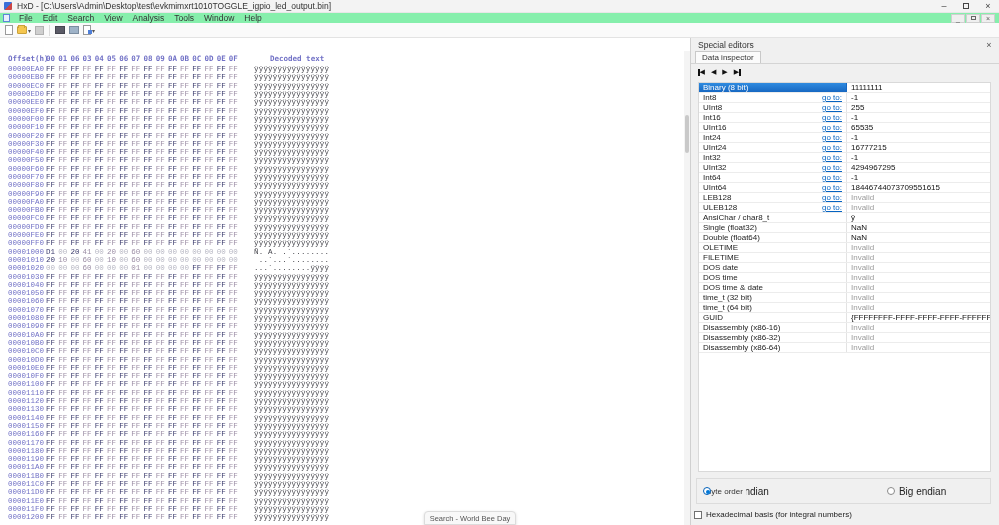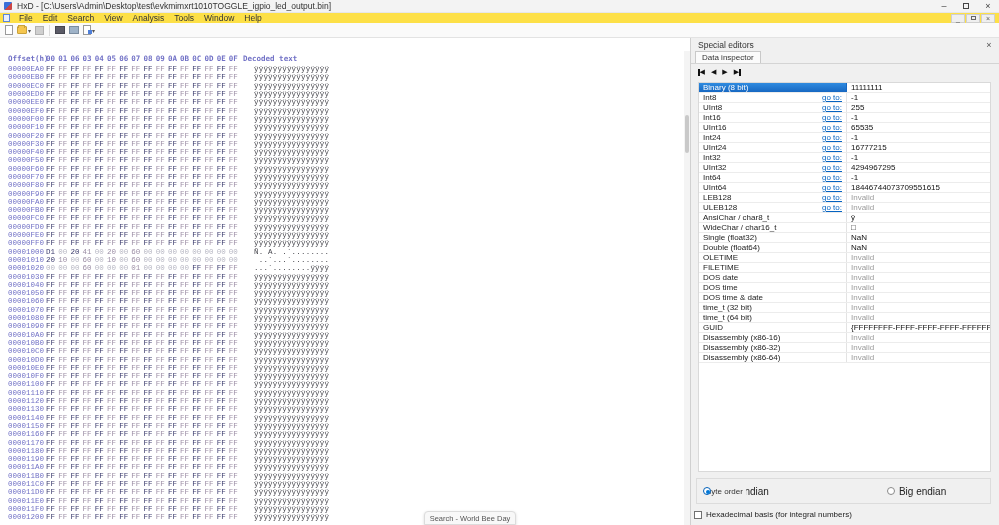--- a/index.html
+++ b/index.html
@@ -7,21 +7,21 @@
   body { font-family:"Liberation Sans", sans-serif; background:#f0f0f0; position:relative; font-size:9px; color:#222; }
 
   
   .titlebar { position:absolute; top:0; left:0; right:0; height:13px; background:#f3f3f3; display:flex; align-items:center; border-bottom:1px solid #e7e7e7; }
   .appicon { width:8px; height:8px; margin:0 5px 0 4px; background:linear-gradient(135deg,#3a6fd8 50%,#c44 50%); border-radius:1px; }
   .title-text { font-size:8.5px; color:#333; }
   .wincontrols { margin-left:auto; display:flex; }
   .wbtn { width:22px; height:12px; display:flex; align-items:center; justify-content:center; color:#444; font-size:9px; cursor:default; }
   .wbtn .restore { width:6px; height:6px; border:1px solid #444; }
 
-  .menubar { position:absolute; top:13px; left:0; right:0; height:10px; background:#fde047; display:flex; align-items:center; }
+  .menubar { position:absolute; top:13px; left:0; right:0; height:10px; background:#86efac; display:flex; align-items:center; }
   .doc-ico { width:7px; height:8px; background:#e8eefc; border:1px solid #5b87d6; margin:0 4px 0 3px; }
   .mitem { padding:0 5px; font-size:8.5px; color:#333; }
   .mdictrl { margin-left:auto; display:flex; margin-right:4px; }
   .mdibtn { width:14px; height:9px; border:1px solid #cfcfcf; background:#efefef; font-size:7px; color:#555; display:flex; align-items:center; justify-content:center; margin-left:1px; }
   .mdibtn .restore { width:5px; height:4px; border:1px solid #666; }
 
   .toolbar { position:absolute; top:23px; left:0; right:0; height:15px; background:#fafafa; border-bottom:1px solid #e3e3e3; display:flex; align-items:center; padding-left:3px; }
   .tbtn { height:13px; display:flex; align-items:center; padding:0 2px; }
   .caret { font-size:6px; color:#555; margin-left:1px; }
   .tsep { width:1px; height:11px; background:#dcdcdc; margin:0 3px; }
@@ -44,21 +44,21 @@
 
   .hexview { position:absolute; top:13px; left:0; right:6px; bottom:0; font-family:"DejaVu Sans Mono", monospace; font-size:7.5px; line-height:8px; }
   .hexheader { display:flex; align-items:center; height:12px; margin-top:2px; font-weight:bold; }
   .off { width:46px; flex:none; padding-left:8px; color:#7171c6; }
   .byte { width:12.2px; flex:none; }
   .hb { color:#7171c6; font-weight:bold; }
   .c0 { color:#3c3c6e; }
   .c1 { color:#9d8fa6; }
   .z  { color:#b7b7c3; }
   .dec { flex:none; margin-left:13px; color:#43434a; white-space:pre; letter-spacing:0.2px; }
-  .dechdr { color:#7171c6; font-weight:bold; margin-left:2px; }
+  .dechdr { color:#7171c6; font-weight:bold; margin-left:29px; }
   .hexrow { display:flex; align-items:center; height:8.31px;font-family:Liberation Mono, monospace; }
 
   .vscroll { position:absolute; top:13px; right:0; width:6px; bottom:0; background:#f4f4f4; }
   .vthumb { position:absolute; top:64px; left:1px; width:4px; height:38px; background:#c9c9c9; border-radius:2px; }
 
   
   .panel { flex:1; background:#f0f0f0; border-left:1px solid #d0d0d0; position:relative; }
   .panel-header { height:13px; display:flex; align-items:center; padding:0 5px 0 7px; font-size:8.5px; color:#333; }
   .panel-close { margin-left:auto; color:#555; font-size:9px; width:10px; text-align:center; }
   .panel-tabs { height:13px; border-bottom:1px solid #d4d4d4; display:flex; align-items:flex-end; padding-left:4px; }
@@ -1423,28 +1423,20 @@
         <div class="irow">
           <div class="icell-l">
             <span class="ilabel">AnsiChar / char8_t</span>
           </div>
           <div class="icell-r">
             <span class="ival">ÿ</span>
           </div>
         </div>
         <div class="irow">
           <div class="icell-l">
-            <span class="ilabel">WideChar / char16_t</span>
-          </div>
-          <div class="icell-r">
-            <span class="ival">□</span>
-          </div>
-        </div>
-        <div class="irow">
-          <div class="icell-l">
             <span class="ilabel">Single (float32)</span>
           </div>
           <div class="icell-r">
             <span class="ival">NaN</span>
           </div>
         </div>
         <div class="irow">
           <div class="icell-l">
             <span class="ilabel">Double (float64)</span>
           </div>

